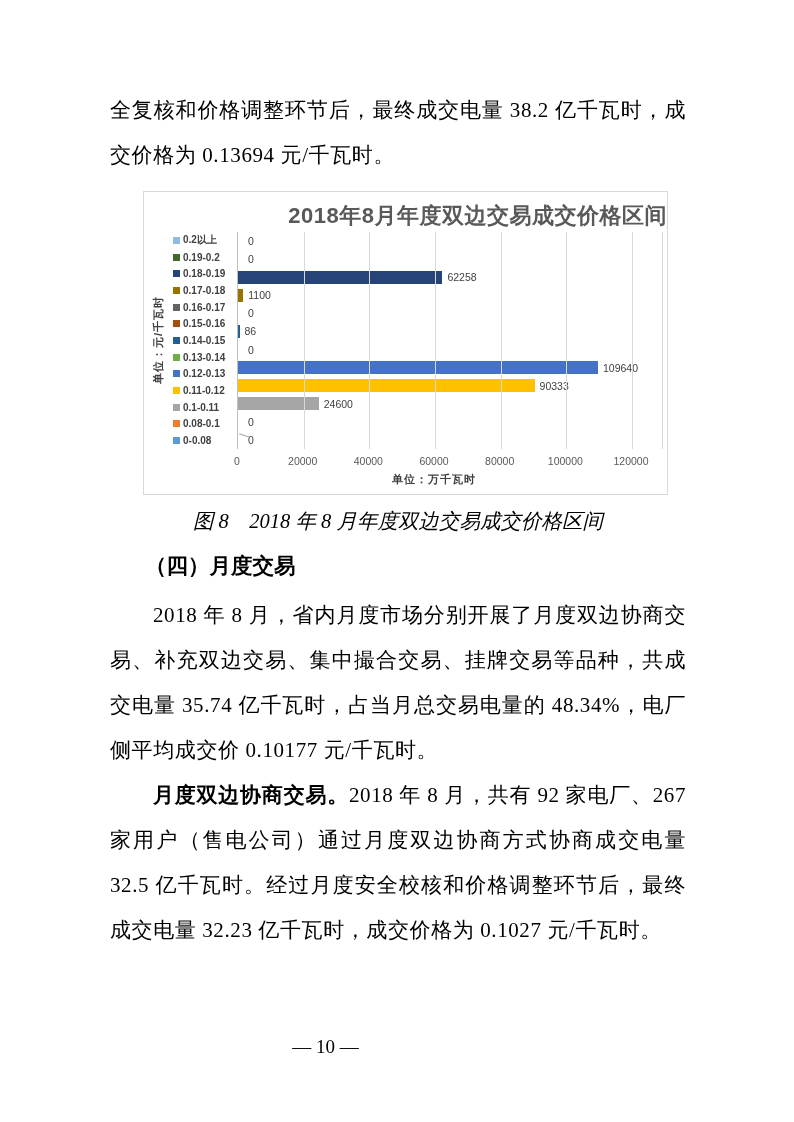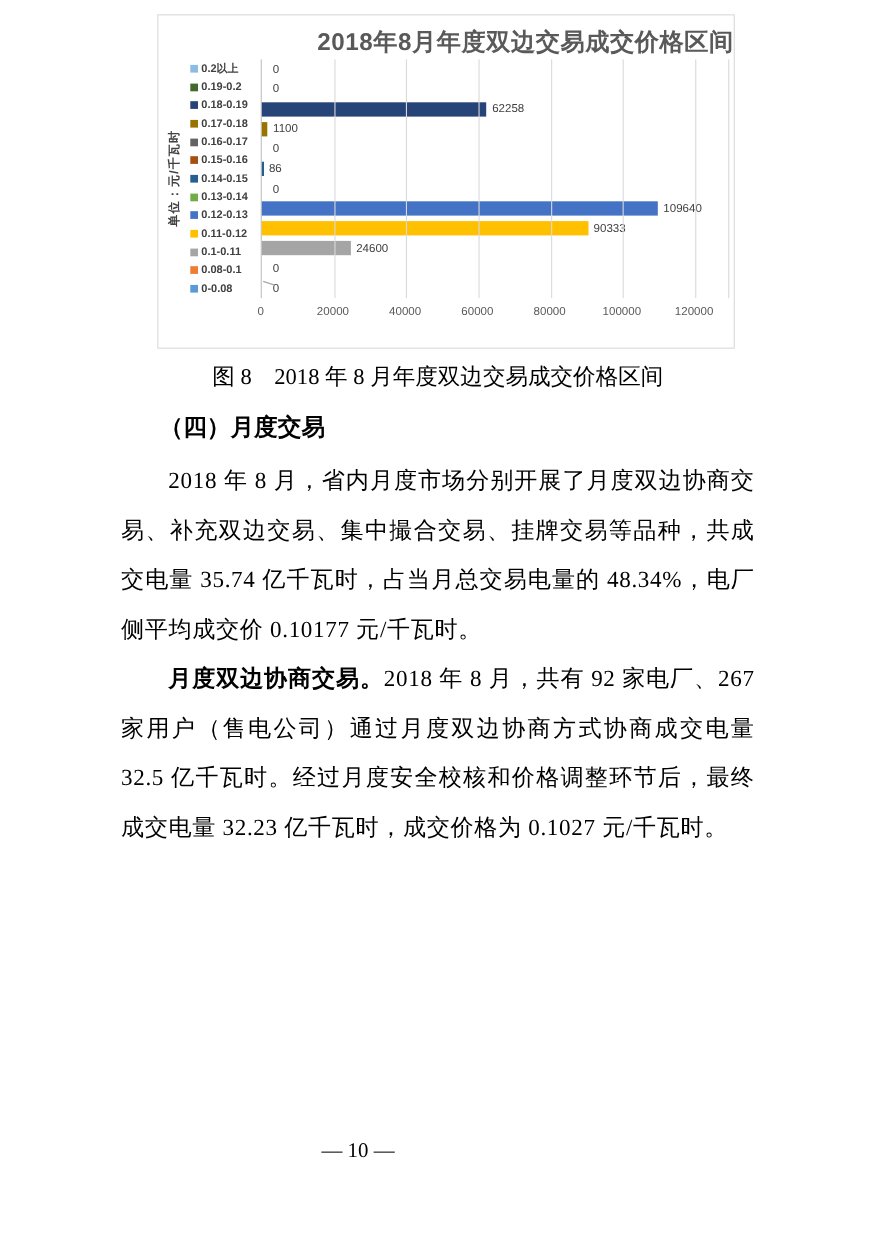--- a/index.html
+++ b/index.html
@@ -55,35 +55,36 @@
     background:#A6A6A6; transform:rotate(18deg); }
   .xticks { position:absolute; left:93px; top:263px; width:426px; height:14px; }
   .xtick { position:absolute; top:0; transform:translateX(-50%);
     font-size:10.5px; color:#595959; }
   .x-title { position:absolute; left:93px; width:394px; top:280px;
     text-align:center; font-size:11px; font-weight:bold; color:#404040;
     letter-spacing:1px; }
 
   
   .caption { margin-top:12px; text-align:center; font-size:20.5px;
-    line-height:28px; color:#000; }
+    line-height:28px; color:#000;font-style:italic; }
   .heading {
     margin-top:15px; padding-left:35px; font-size:21.5px; line-height:32px;
     font-weight:bold; color:#000;
     font-family:"Liberation Sans","DejaVu Sans",sans-serif;
   }
   #p1 { margin-top:11px; }
   .page-number { position:absolute; left:0; width:651px; top:1036px;
     text-align:center; font-size:19px; color:#000; }
 </style>
 </head>
 <body>
 
 <div class="page">
 
+  <p id="p-top" class="body-text">全复核和价格调整环节后，最终成交电量 38.2 亿千瓦时，成交价格为 0.13694 元/千瓦时。</p>
 
   <div class="chart">
     <div class="chart-title">2018年8月年度双边交易成交价格区间</div>
     <div class="y-title">单位：元/千瓦时</div>
     <div class="cats">
         <div class="cat-row">
           <span class="square" style="background: rgb(140, 187, 227);"></span>
           <span>0.2以上</span>
         </div>
         <div class="cat-row">
@@ -190,20 +191,21 @@
       </div>
     <div class="xticks">
         <span class="xtick" style="left: 0px;">0</span>
         <span class="xtick" style="left: 65.6667px;">20000</span>
         <span class="xtick" style="left: 131.333px;">40000</span>
         <span class="xtick" style="left: 197px;">60000</span>
         <span class="xtick" style="left: 262.667px;">80000</span>
         <span class="xtick" style="left: 328.333px;">100000</span>
         <span class="xtick" style="left: 394px;">120000</span>
       </div>
+    <div class="x-title">单位：万千瓦时</div>
   </div>
 
   <p class="caption">图 8　2018 年 8 月年度双边交易成交价格区间</p>
 
   <p class="heading">（四）月度交易</p>
 
   <p id="p1" class="body-text indent">2018 年 8 月，省内月度市场分别开展了月度双边协商交易、补充双边交易、集中撮合交易、挂牌交易等品种，共成交电量 35.74 亿千瓦时，占当月总交易电量的 48.34%，电厂侧平均成交价 0.10177 元/千瓦时。</p>
 
   <p class="body-text indent"><b>月度双边协商交易。</b><span>2018 年 8 月，共有 92 家电厂、267 家用户（售电公司）通过月度双边协商方式协商成交电量 32.5 亿千瓦时。经过月度安全校核和价格调整环节后，最终成交电量 32.23 亿千瓦时，成交价格为 0.1027 元/千瓦时。</span></p>
 

